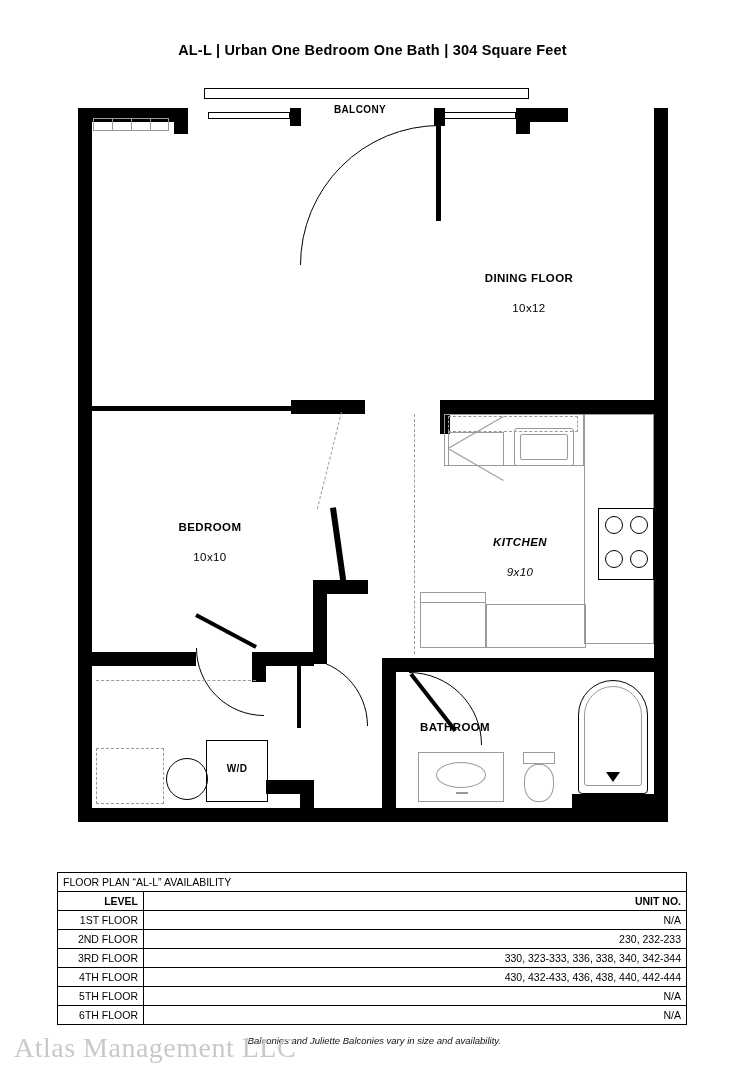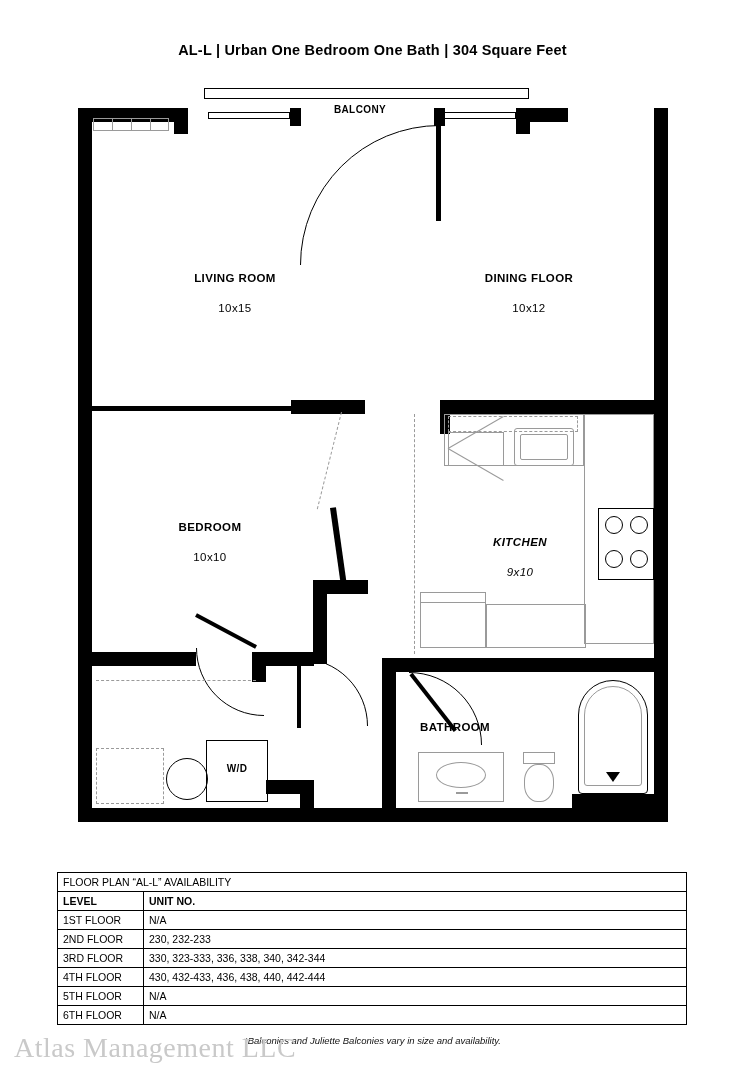--- a/index.html
+++ b/index.html
@@ -33,21 +33,21 @@
   .dash{position:absolute;border:1px dashed #9a9a9a;box-sizing:border-box;}
   .arc{position:absolute;border:1px solid #000;border-radius:50%;
        box-sizing:border-box;background:transparent;}
 
   
   #avail{
     position:absolute;left:57px;top:872px;width:630px;
     border:1.5px solid #000;box-sizing:border-box;
     font-size:10.5px;
   }
-  #avail .row{display:flex;border-top:1px solid #000;}
+  #avail .row{display:flex;border-top:1px solid #000;text-align:right;}
   #avail .c1{width:86px;padding:3px 5px;border-right:1px solid #000;box-sizing:border-box;}
   #avail .c2{flex:1;padding:3px 5px;box-sizing:border-box;}
   #avail .hdr{font-weight:bold;}
   #avail .capt{padding:3px 5px;font-weight:normal;}
 
   .footnote{
     position:absolute;left:0;top:1035px;width:745px;text-align:center;
     font-size:9.5px;font-style:italic;color:#111;
   }
   .watermark{
@@ -96,24 +96,20 @@
   <div class="thin" style="left:131px;top:38px;width:1px;height:13px;background:#9a9a9a;"></div>
   <div class="thin" style="left:150px;top:38px;width:1px;height:13px;background:#9a9a9a;"></div>
 
   <div class="arc" style="left:300px;top:45px;width:280px;height:280px;
               clip-path:polygon(0 0,50% 0,50% 50%,0 50%);
               border-color:#000;"></div>
   <div class="w" style="left:436px;top:45px;width:5px;height:96px;"></div>
 
   <div class="small-label" style="left:280px;top:24px;width:160px;">BALCONY</div>
 
-  <div class="room-label" style="left:140px;top:176px;width:190px;">
-    <span>LIVING ROOM</span><br>
-    <span style="font-weight:normal;">10x15</span>
-  </div>
 
   <div class="room-label" style="left:434px;top:176px;width:190px;">
     <span>DINING FLOOR</span><br>
     <span style="font-weight:normal;">10x12</span>
   </div>
 
   <div class="w" style="left:92px;top:326px;width:199px;height:5px;"></div>
   <div class="w" style="left:291px;top:320px;width:74px;height:14px;"></div>
 
   <div class="w" style="left:330px;top:428px;width:6px;height:78px;transform:rotate(-8deg);

